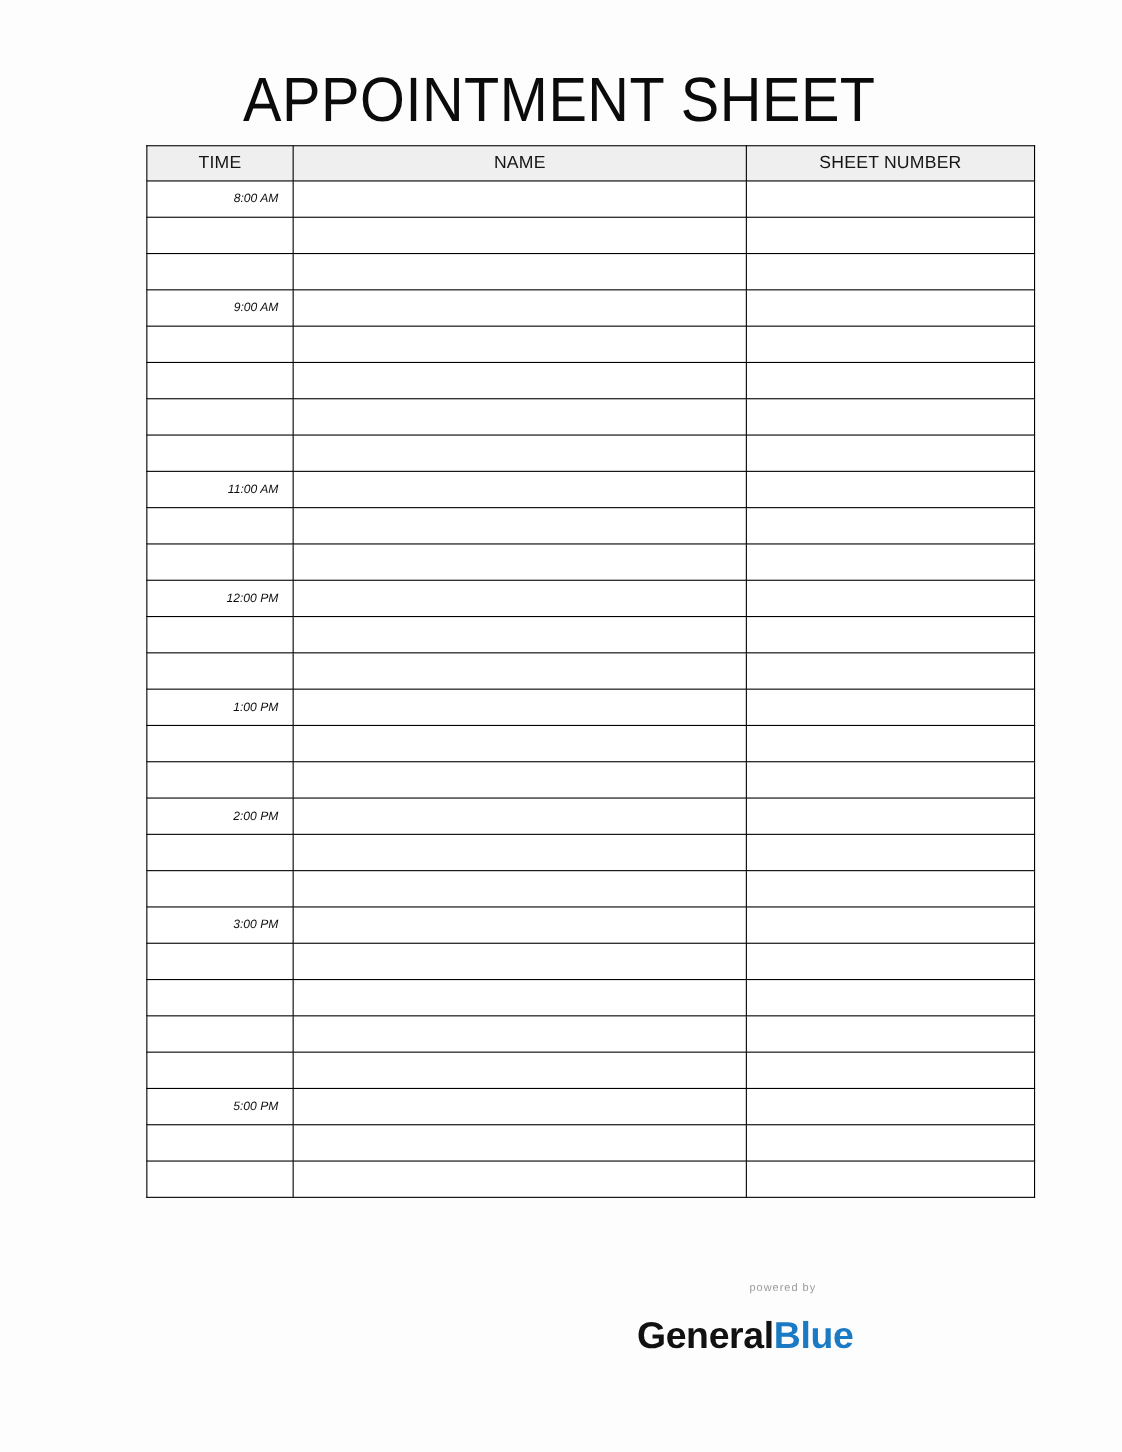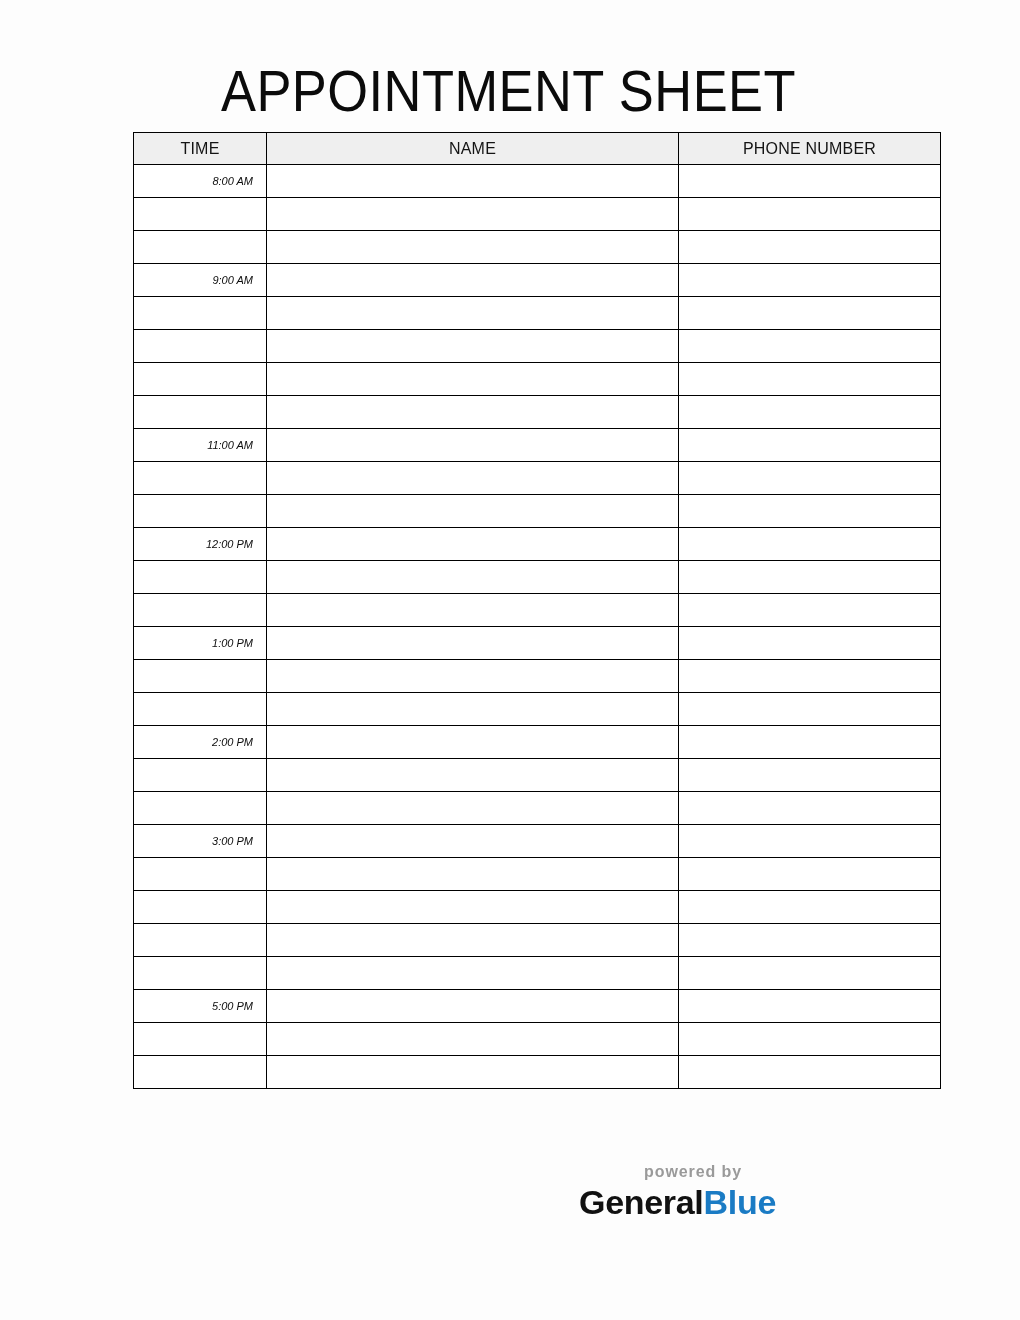--- a/index.html
+++ b/index.html
@@ -96,26 +96,26 @@
 
   
   .logo-block {
     position: absolute;
     right: 112px;
     top: 1163px;
     width: 300px;
     text-align: right;
   }
   .logo-powered {
-    font-size: 16px;
+    font-size: 10px;
     color: #9a9a9a;
     letter-spacing: 0.9px;
     line-height: 18px;
-    font-weight: 700;
-    margin: 0 0 2px 0;
+    font-weight: 400;
+    margin: 0 0 14px 0;
     padding-right: 34px;
   }
   .logo-wordmark {
     font-size: 34px;
     line-height: 38px;
     font-weight: 700;
     letter-spacing: -0.3px;
     white-space: nowrap;
   }
   .logo-general { color: #111111; }
@@ -131,21 +131,21 @@
   <table class="appointment-table">
     <colgroup>
       <col class="c-time">
       <col class="c-name">
       <col class="c-phone">
     </colgroup>
     <thead>
       <tr>
         <th>TIME</th>
         <th>NAME</th>
-        <th>PHONE NUMBER</th>
+        <th>SHEET NUMBER</th>
       </tr>
     </thead>
     <tbody id="table-body">
         <tr>
           <td class="cell-time">8:00 AM</td>
           <td class="cell-blank"></td>
           <td class="cell-blank"></td>
         </tr>
         <tr>
           <td class="cell-time"></td>

